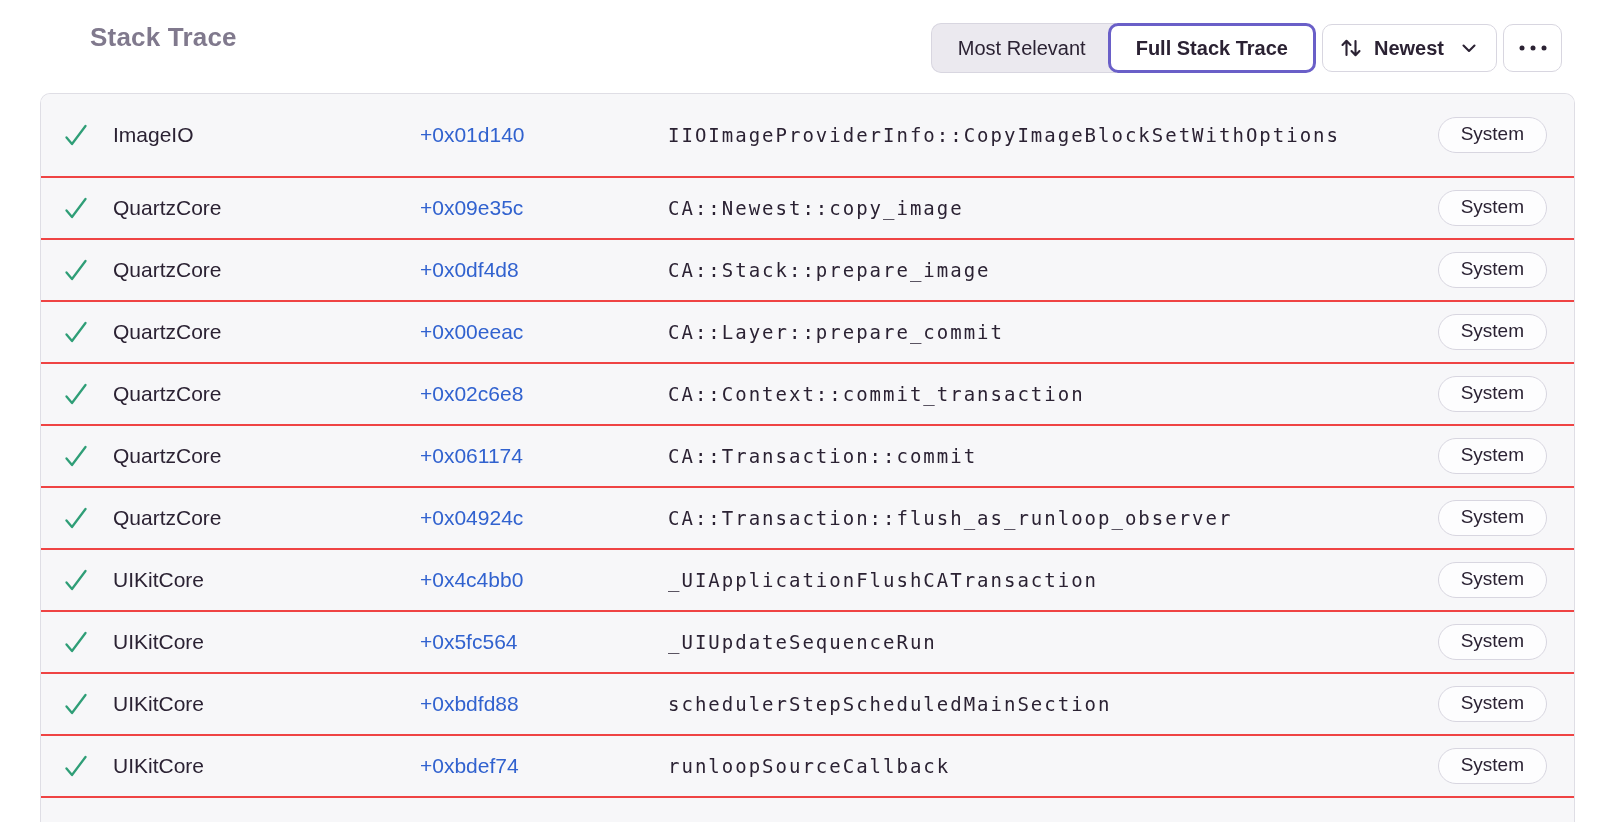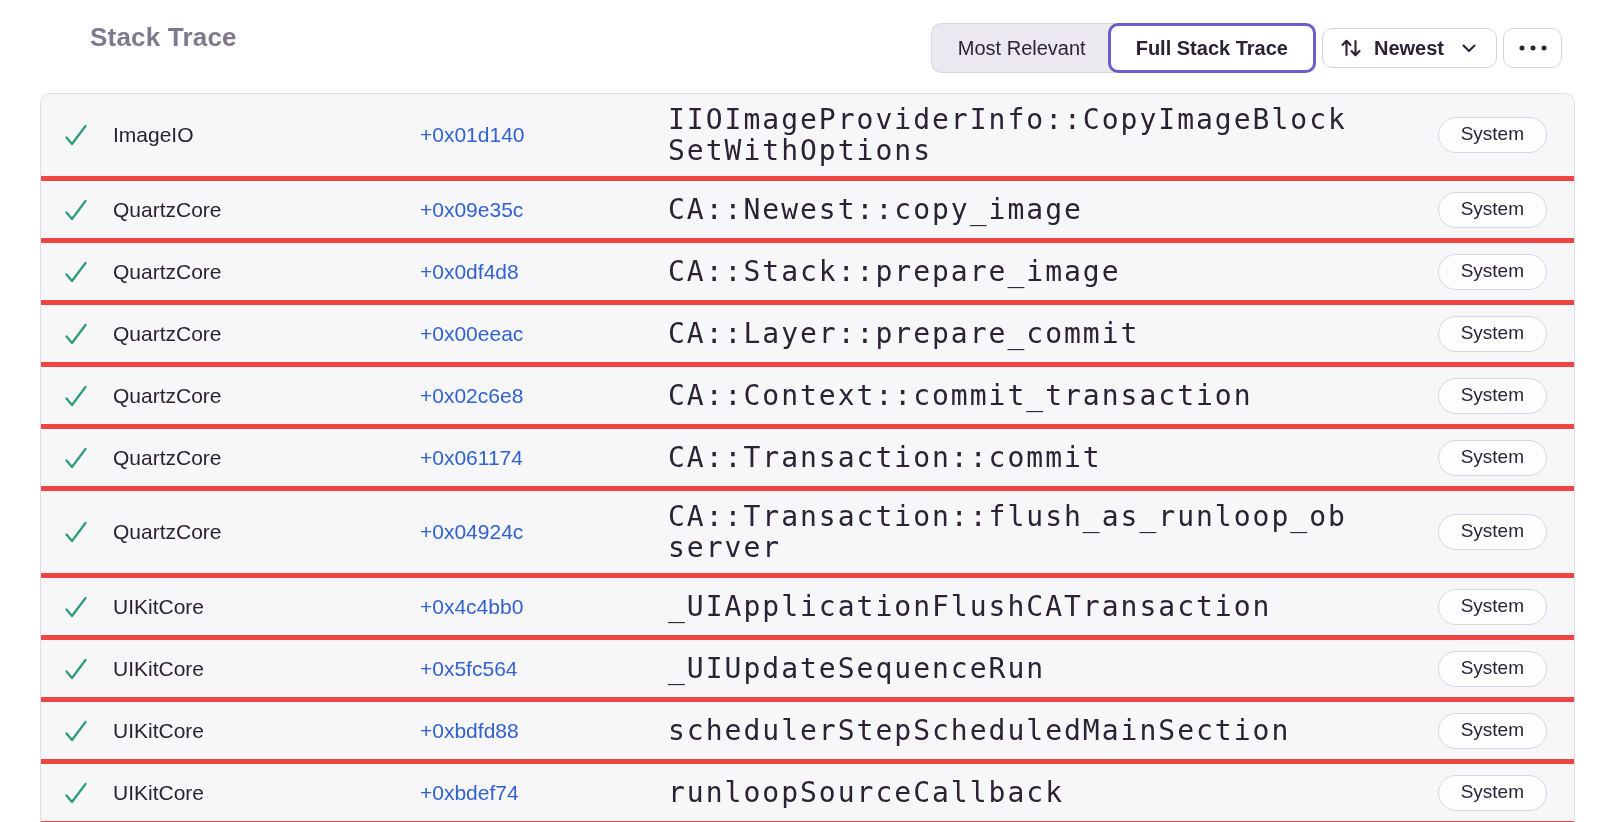--- a/index.html
+++ b/index.html
@@ -49,21 +49,21 @@
     background: #ffffff;
     border: 3px solid #6a5fc8;
     border-radius: 10px;
     padding: 0 25px;
     font-weight: 700;
     margin-left: -8px;
     position: relative;
     z-index: 2;
   }
   .btn {
-    height: 40px;
+    height: 48px;
     background: #ffffff;
     border: 1px solid #d8d6e0;
     border-radius: 10px;
     display: flex; align-items: center;
     cursor: pointer;
   }
   .sort-btn { padding: 0 16px 0 15px; gap: 10px; }
   .sort-btn .label { font-size: 20px; font-weight: 700; }
   .sort-btn .chev { margin-left: 4px; display: flex; }
   .more-btn { width: 59px; justify-content: center; }
@@ -76,21 +76,21 @@
     border-bottom: none;
     border-radius: 10px 10px 0 0;
     overflow: hidden;
     background: #f7f7f9;
   }
   .frame-row {
     display: flex;
     align-items: center;
     min-height: 62px;
     padding: 10px 27px 10px 20px;
-    border-bottom: 5px solid #ef4444;
+    border-bottom: 2px solid #ef4444;
     background: #f7f7f9;
     cursor: pointer;
   }
   .frame-row.first { min-height: 84px; }
   .cell-check { flex: 0 0 32px; display: flex; align-items: center; }
   .cell-module {
     flex: 0 0 307px;
     margin-left: 20px;
     font-size: 21px;
     color: #2b2233;
@@ -99,21 +99,21 @@
   .cell-address {
     flex: 0 0 248px;
     font-size: 21px;
     color: #3162cf;
     text-decoration: none;
     white-space: nowrap;
   }
   .cell-function {
     flex: 0 0 690px;
     font-family: "DejaVu Sans Mono", monospace;
-    font-size: 28px;
+    font-size: 19px;
     line-height: 31px;
     letter-spacing: 2px;
     color: #2b2233;
     word-break: break-all;
   }
   .spacer { flex: 1 1 auto; }
   .system-badge {
     flex: 0 0 auto;
     border: 1px solid #d8d6e0;
     background: #fdfdfe;

